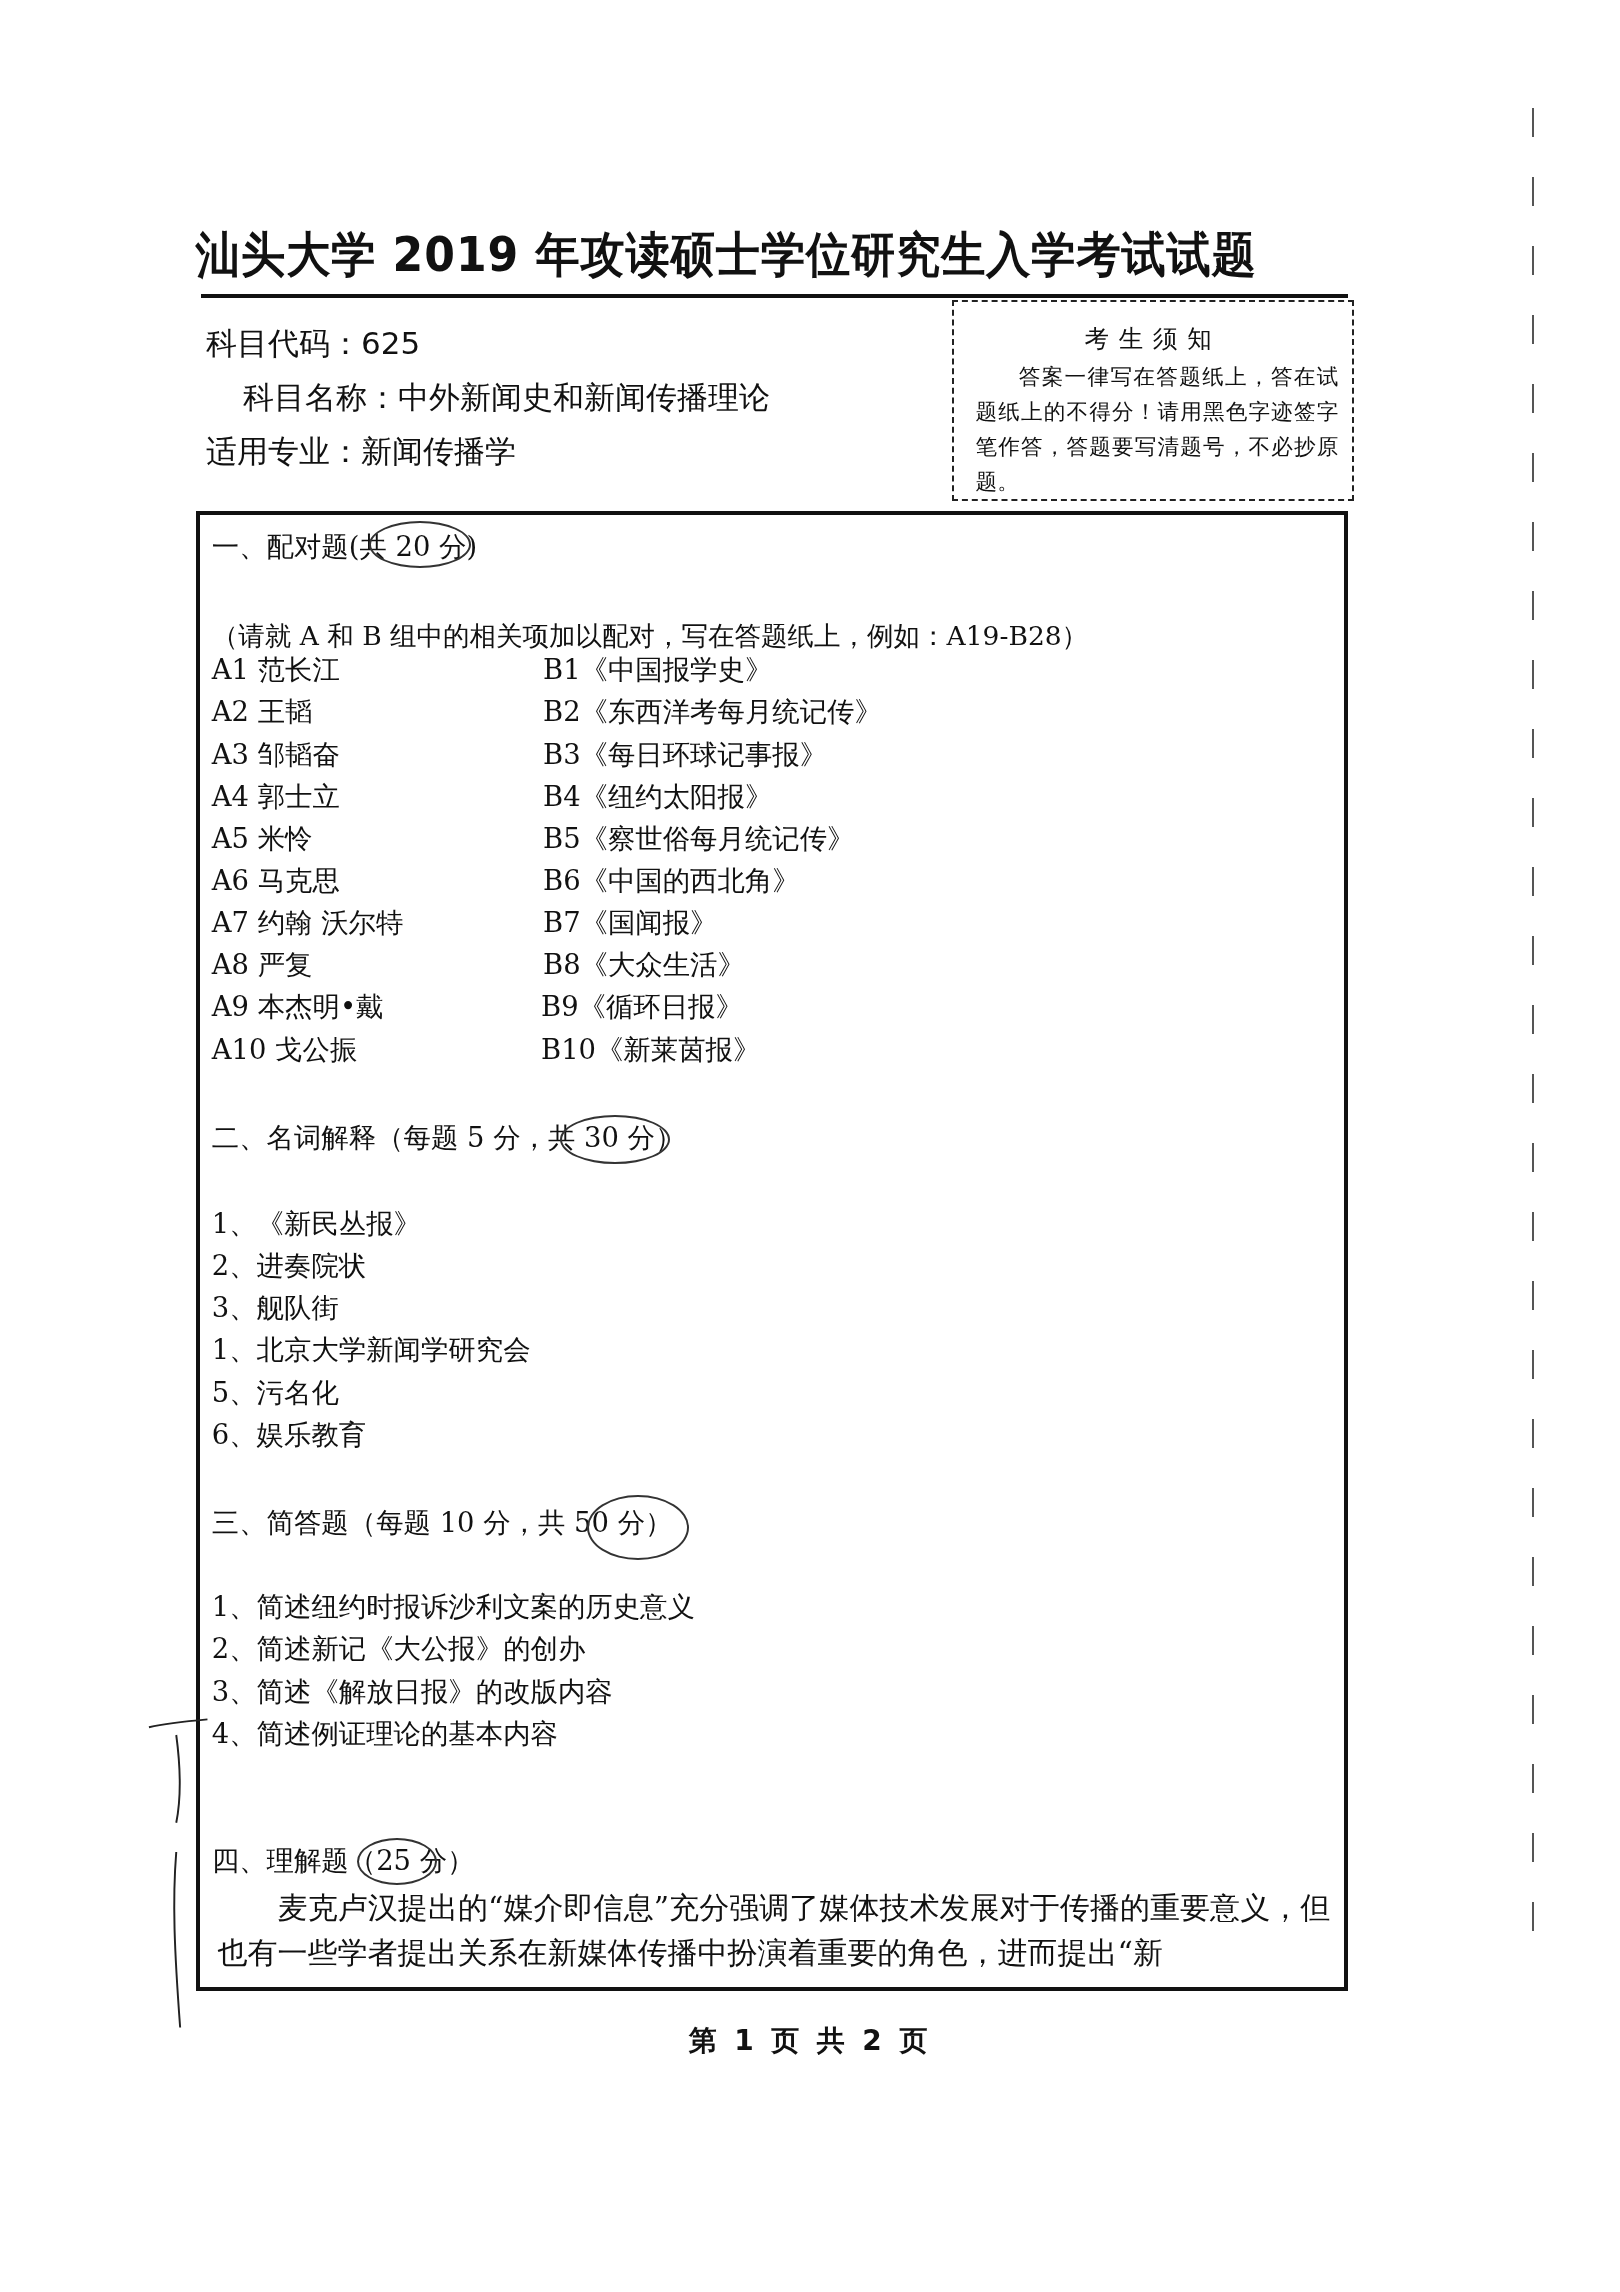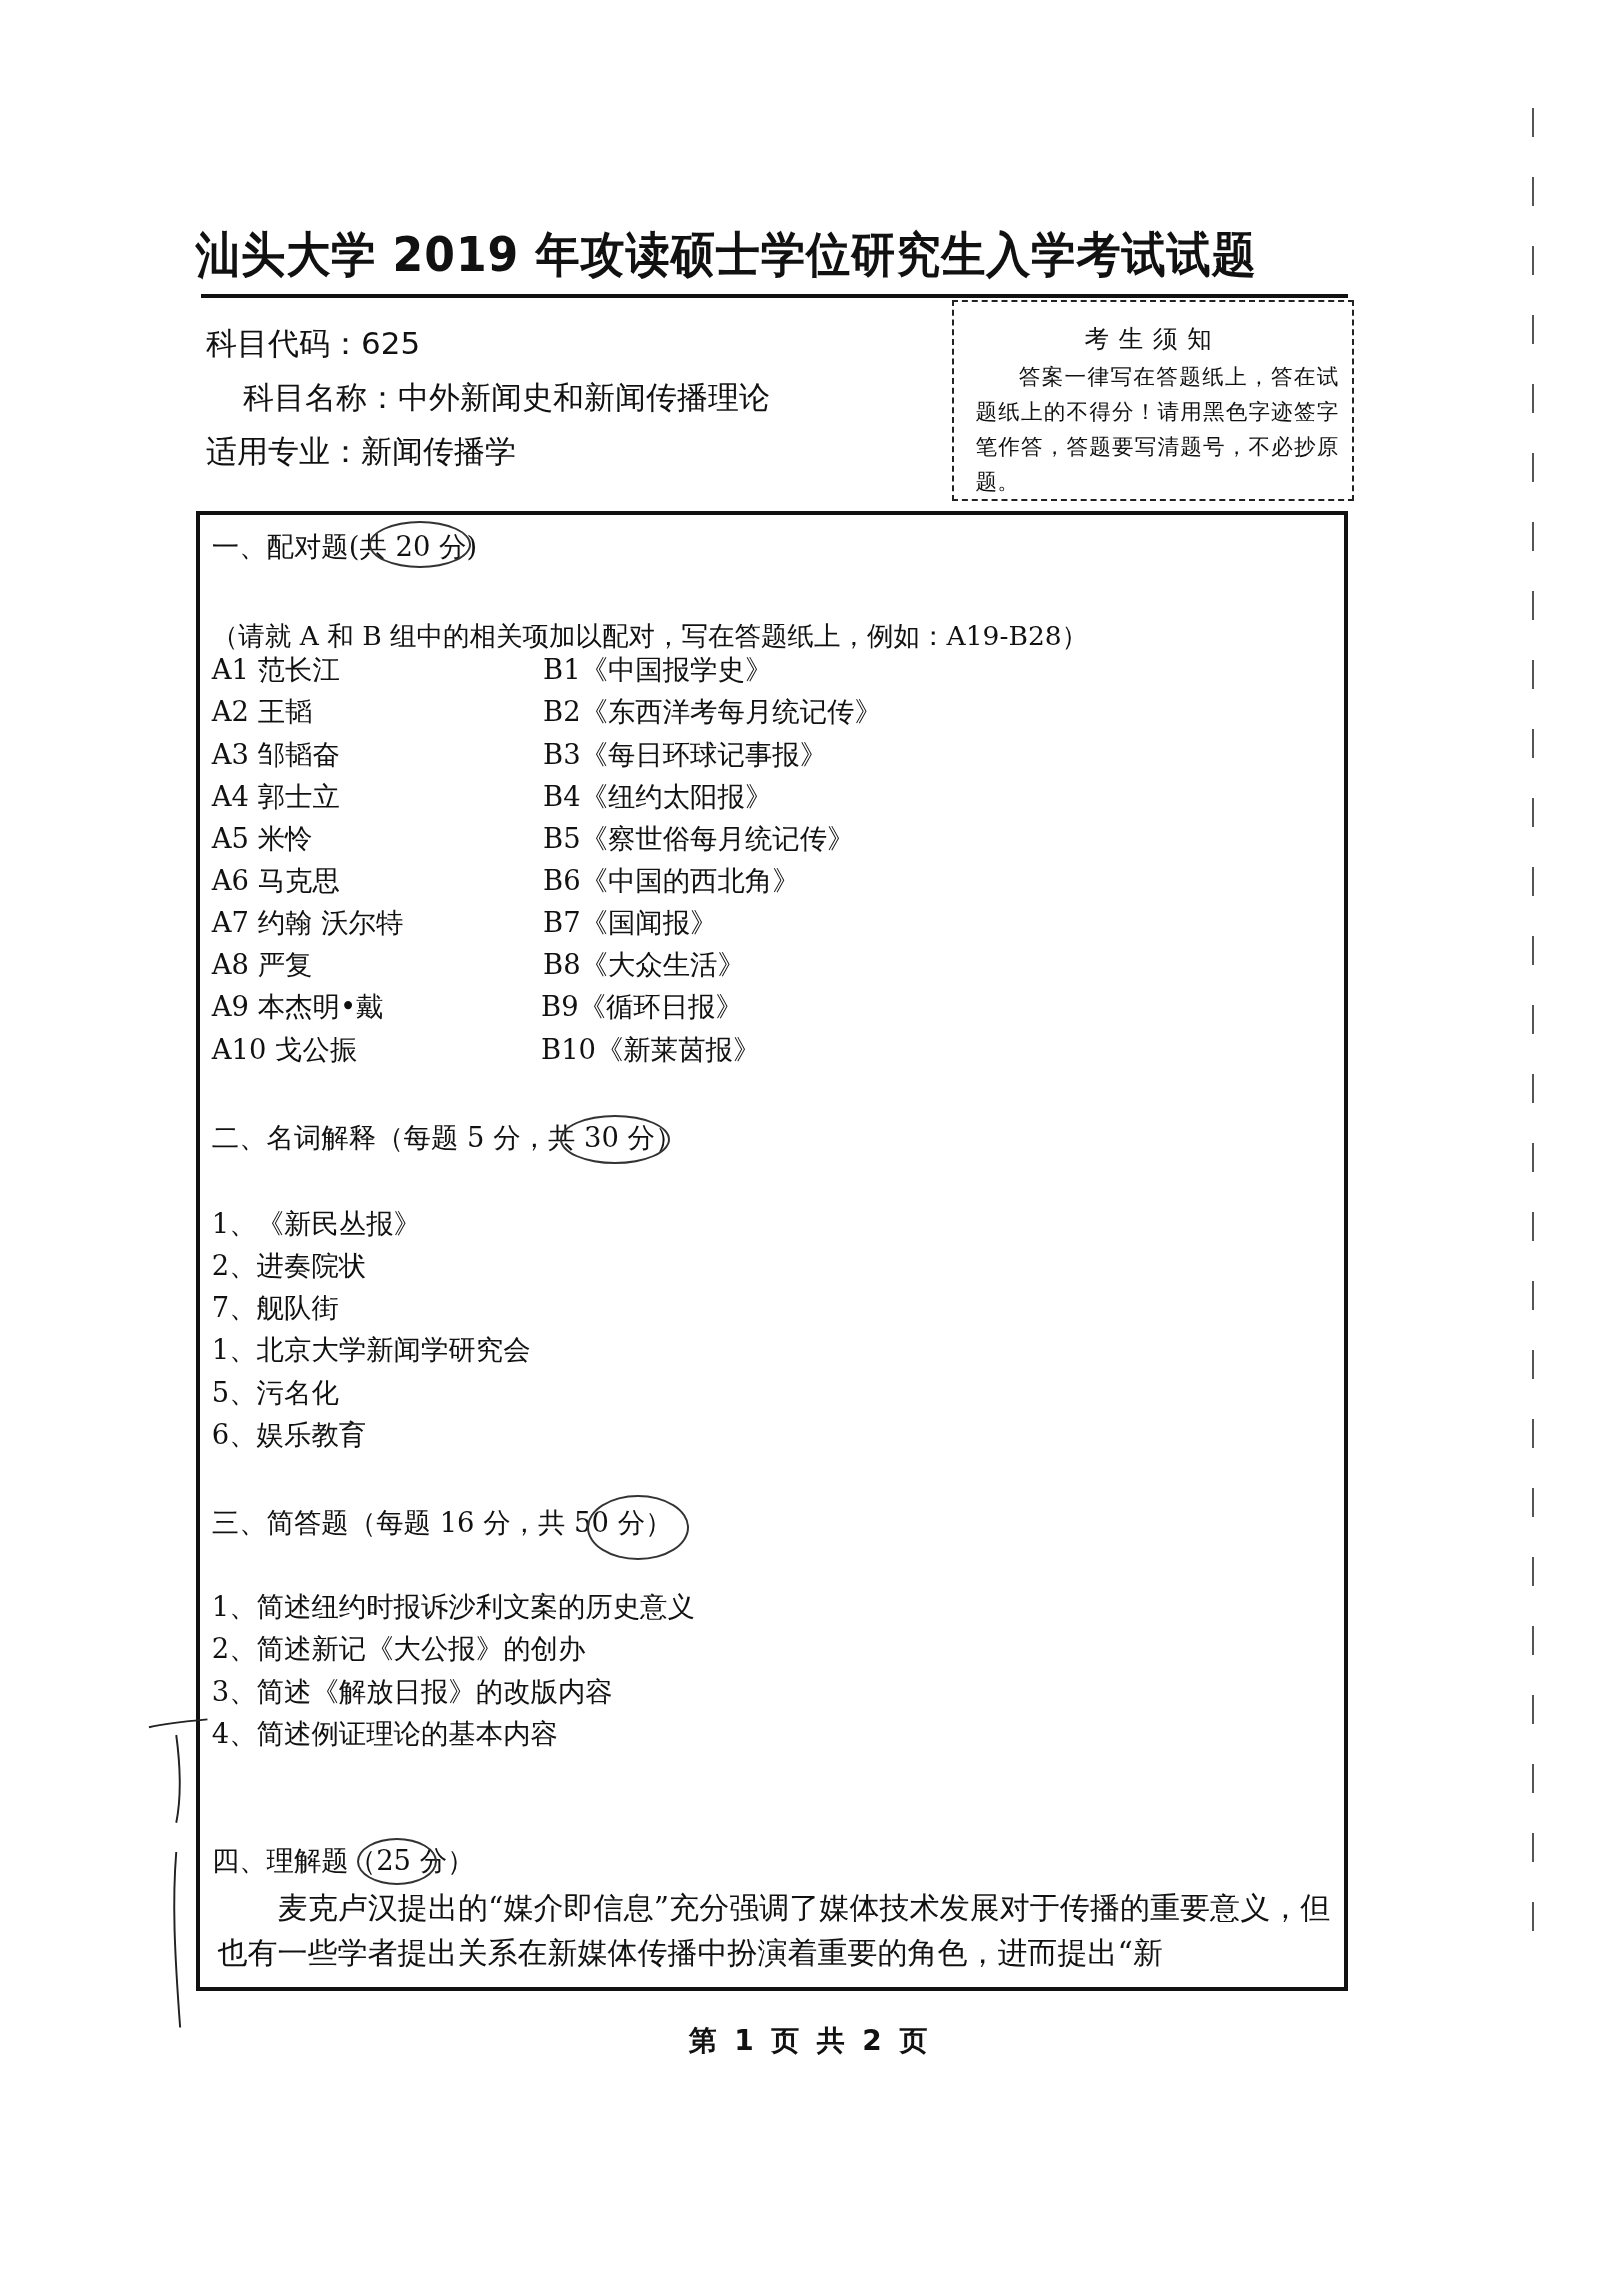--- a/index.html
+++ b/index.html
@@ -64,26 +64,26 @@
   <div class="pair" style="left:343px; top:348px;">B6《中国的西北角》</div>
   <div class="pair" style="left:343px; top:390px;">B7《国闻报》</div>
   <div class="pair" style="left:343px; top:432px;">B8《大众生活》</div>
   <div class="pair" style="left:341px; top:474px;">B9《循环日报》</div>
   <div class="pair" style="left:341px; top:517px;">B10《新莱茵报》</div>
 
   <div class="sec" style="left:11.8px; top:605px;">二、名词解释（每题 5 分，共 30 分）</div>
   <div class="circle" style="left:360px; top:600px; width:106px; height:45px; border-color:#333;"></div>
   <div class="item" style="left:11.8px; top:691px;">1、《新民丛报》</div>
   <div class="item" style="left:11.8px; top:733px;">2、进奏院状</div>
-  <div class="item" style="left:11.8px; top:775px;">7、舰队街</div>
+  <div class="item" style="left:11.8px; top:775px;">3、舰队街</div>
   <div class="item" style="left:11.8px; top:817px;">1、北京大学新闻学研究会</div>
   <div class="item" style="left:11.8px; top:860px;">5、污名化</div>
   <div class="item" style="left:11.8px; top:902px;">6、娱乐教育</div>
 
-  <div class="sec" style="left:11.8px; top:990px;">三、简答题（每题 16 分，共 50 分）</div>
+  <div class="sec" style="left:11.8px; top:990px;">三、简答题（每题 10 分，共 50 分）</div>
   <div class="circle" style="left:387px; top:980px; width:98px; height:61px; border-color:#333;"></div>
   <div class="item" style="left:11.8px; top:1074px;">1、简述纽约时报诉沙利文案的历史意义</div>
   <div class="item" style="left:11.8px; top:1116px;">2、简述新记《大公报》的创办</div>
   <div class="item" style="left:11.8px; top:1159px;">3、简述《解放日报》的改版内容</div>
   <div class="item" style="left:11.8px; top:1201px;">4、简述例证理论的基本内容</div>
 
   <div class="sec" style="left:11.8px; top:1328px;">四、理解题（25 分）</div>
   <div class="circle" style="left:157px; top:1323px; width:76px; height:43px; border-color:#333;"></div>
   <div class="para" style="top:1370px;">麦克卢汉提出的“媒介即信息”充分强调了媒体技术发展对于传播的重要意义，但也有一些学者提出关系在新媒体传播中扮演着重要的角色，进而提出“新</div>
 </div>

